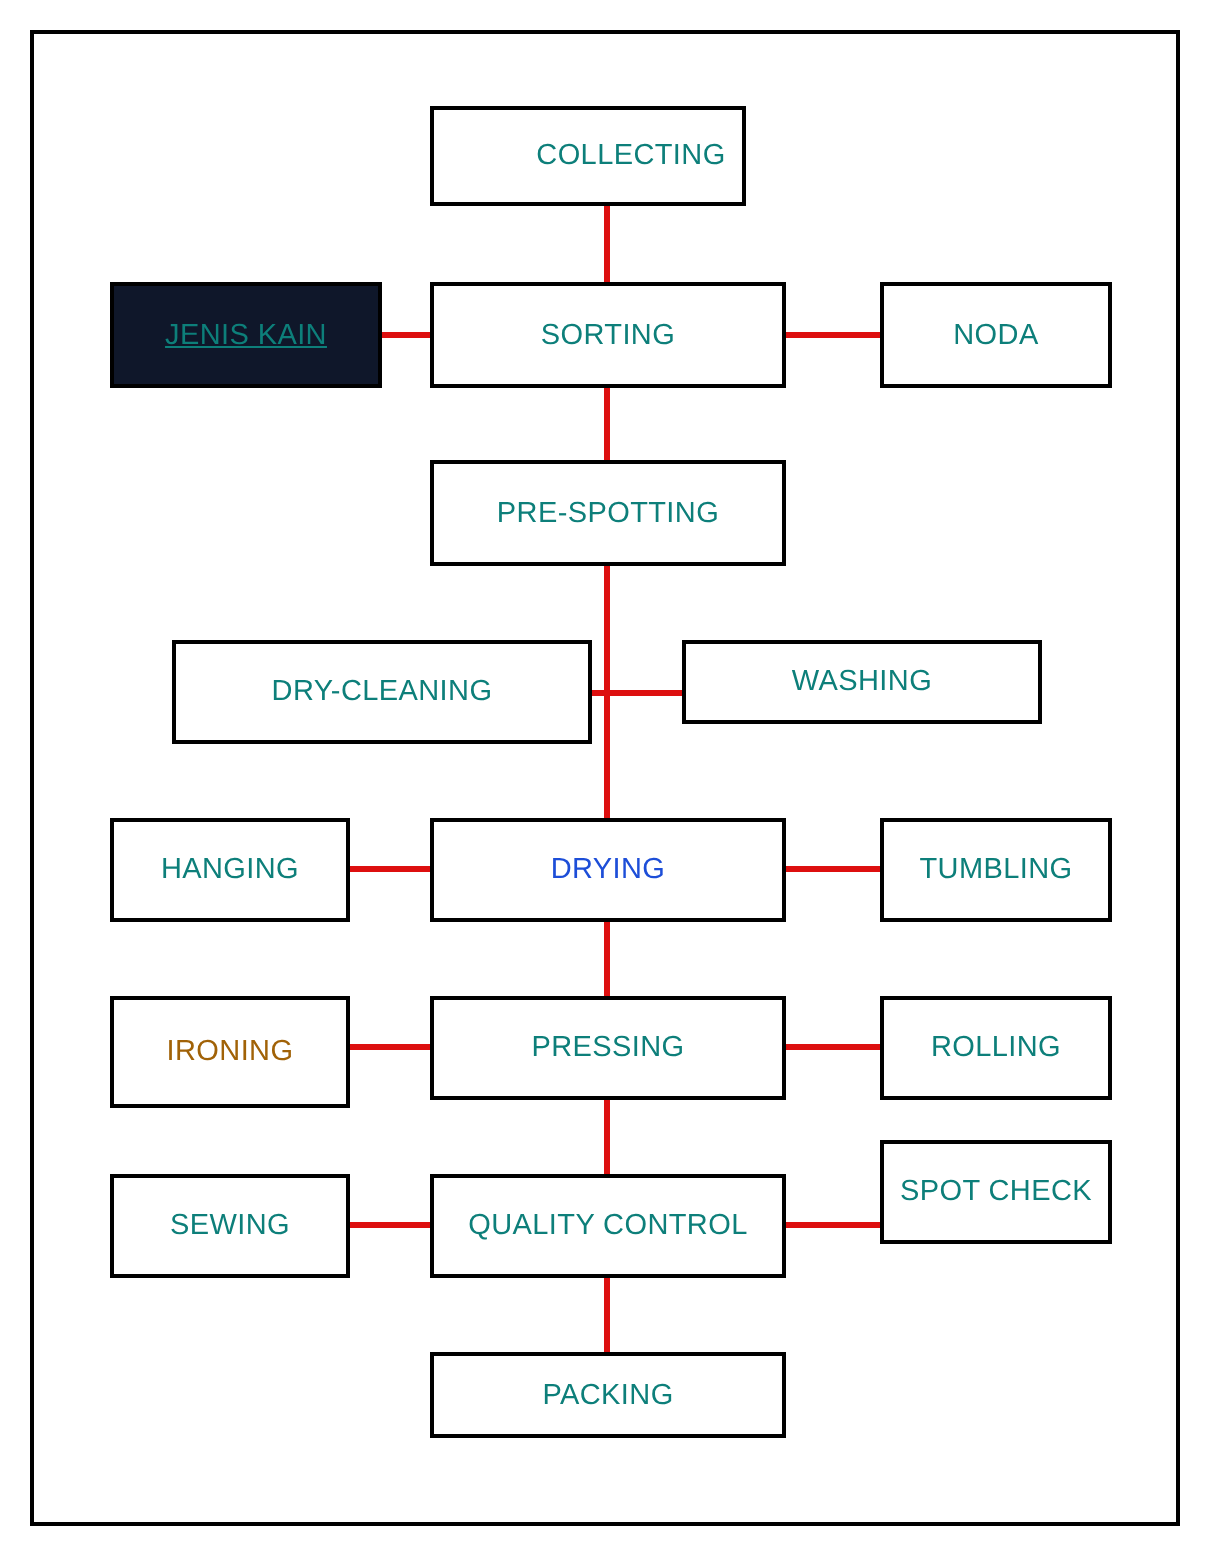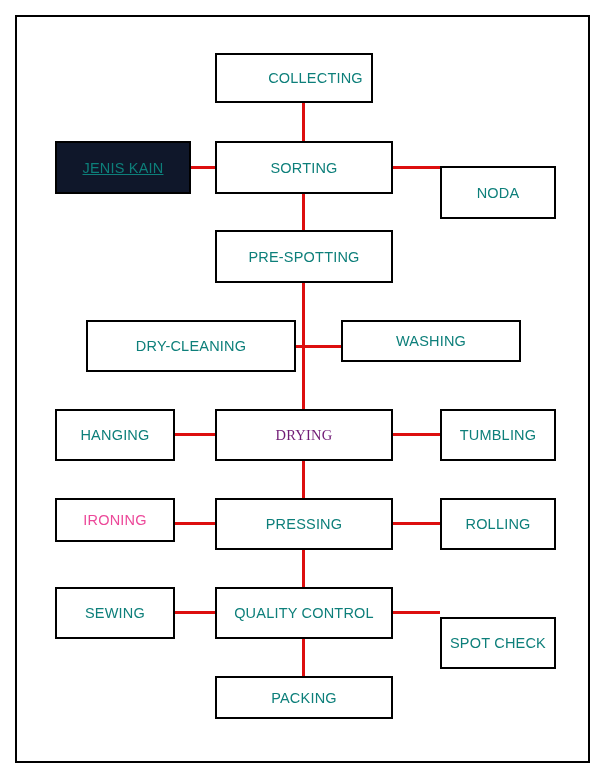--- a/index.html
+++ b/index.html
@@ -69,28 +69,28 @@
       <div class="conn conn-h" style="left: 393px; top: 522px; width: 47px; background: rgb(221, 15, 15);"></div>
       <div class="conn conn-v" style="left: 302px; top: 550px; height: 37px; background: rgb(221, 15, 15);"></div>
       <div class="conn conn-h" style="left: 175px; top: 611px; width: 40px; background: rgb(221, 15, 15);"></div>
       <div class="conn conn-h" style="left: 393px; top: 611px; width: 47px; background: rgb(221, 15, 15);"></div>
       <div class="conn conn-v" style="left: 302px; top: 639px; height: 37px; background: rgb(221, 15, 15);"></div>
     </div>
   <div id="node-layer">
       <div class="node" style="left: 215px; top: 53px; width: 158px; height: 50px; color: rgb(13, 127, 122); border-color: rgb(0, 0, 0); background: rgb(255, 255, 255); padding-left: 43px;">COLLECTING</div>
       <div class="node" style="left: 55px; top: 141px; width: 136px; height: 53px; color: rgb(13, 127, 122); border-color: rgb(0, 0, 0); background: #0f172a; text-decoration: underline;">JENIS KAIN</div>
       <div class="node" style="left: 215px; top: 141px; width: 178px; height: 53px; color: rgb(13, 127, 122); border-color: rgb(0, 0, 0); background: rgb(255, 255, 255);">SORTING</div>
-      <div class="node" style="left: 440px; top: 141px; width: 116px; height: 53px; color: rgb(13, 127, 122); border-color: rgb(0, 0, 0); background: rgb(255, 255, 255); margin-top: 25px;">NODA</div>
+      <div class="node" style="left: 440px; top: 141px; width: 116px; height: 53px; color: rgb(13, 127, 122); border-color: rgb(0, 0, 0); background: rgb(255, 255, 255);">NODA</div>
       <div class="node" style="left: 215px; top: 230px; width: 178px; height: 53px; color: rgb(13, 127, 122); border-color: rgb(0, 0, 0); background: rgb(255, 255, 255);">PRE-SPOTTING</div>
       <div class="node" style="left: 86px; top: 320px; width: 210px; height: 52px; color: rgb(13, 127, 122); border-color: rgb(0, 0, 0); background: rgb(255, 255, 255);">DRY-CLEANING</div>
       <div class="node" style="left: 341px; top: 320px; width: 180px; height: 42px; color: rgb(13, 127, 122); border-color: rgb(0, 0, 0); background: rgb(255, 255, 255);">WASHING</div>
       <div class="node" style="left: 55px; top: 409px; width: 120px; height: 52px; color: rgb(13, 127, 122); border-color: rgb(0, 0, 0); background: rgb(255, 255, 255);">HANGING</div>
-      <div class="node" style="left: 215px; top: 409px; width: 178px; height: 52px; color: #701a75; border-color: rgb(0, 0, 0); background: rgb(255, 255, 255); font-family: Liberation Serif, serif;">DRYING</div>
+      <div class="node" style="left: 215px; top: 409px; width: 178px; height: 52px; color: #1d4ed8; border-color: rgb(0, 0, 0); background: rgb(255, 255, 255);">DRYING</div>
       <div class="node" style="left: 440px; top: 409px; width: 116px; height: 52px; color: rgb(13, 127, 122); border-color: rgb(0, 0, 0); background: rgb(255, 255, 255);">TUMBLING</div>
-      <div class="node" style="left: 55px; top: 498px; width: 120px; height: 44px; color: #ec4899; border-color: rgb(0, 0, 0); background: rgb(255, 255, 255);">IRONING</div>
+      <div class="node" style="left: 55px; top: 498px; width: 120px; height: 56px; color: #a16207; border-color: rgb(0, 0, 0); background: rgb(255, 255, 255);">IRONING</div>
       <div class="node" style="left: 215px; top: 498px; width: 178px; height: 52px; color: rgb(13, 127, 122); border-color: rgb(0, 0, 0); background: rgb(255, 255, 255);">PRESSING</div>
       <div class="node" style="left: 440px; top: 498px; width: 116px; height: 52px; color: rgb(13, 127, 122); border-color: rgb(0, 0, 0); background: rgb(255, 255, 255);">ROLLING</div>
       <div class="node" style="left: 55px; top: 587px; width: 120px; height: 52px; color: rgb(13, 127, 122); border-color: rgb(0, 0, 0); background: rgb(255, 255, 255);">SEWING</div>
       <div class="node" style="left: 215px; top: 587px; width: 178px; height: 52px; color: rgb(13, 127, 122); border-color: rgb(0, 0, 0); background: rgb(255, 255, 255);">QUALITY CONTROL</div>
-      <div class="node" style="left: 440px; top: 617px; width: 116px; height: 52px; color: rgb(13, 127, 122); border-color: rgb(0, 0, 0); background: rgb(255, 255, 255);">SPOT CHECK</div>
+      <div class="node" style="left: 440px; top: 570px; width: 116px; height: 52px; color: rgb(13, 127, 122); border-color: rgb(0, 0, 0); background: rgb(255, 255, 255);">SPOT CHECK</div>
       <div class="node" style="left: 215px; top: 676px; width: 178px; height: 43px; color: rgb(13, 127, 122); border-color: rgb(0, 0, 0); background: rgb(255, 255, 255);">PACKING</div>
     </div>
 </div>
 
 </body></html>

